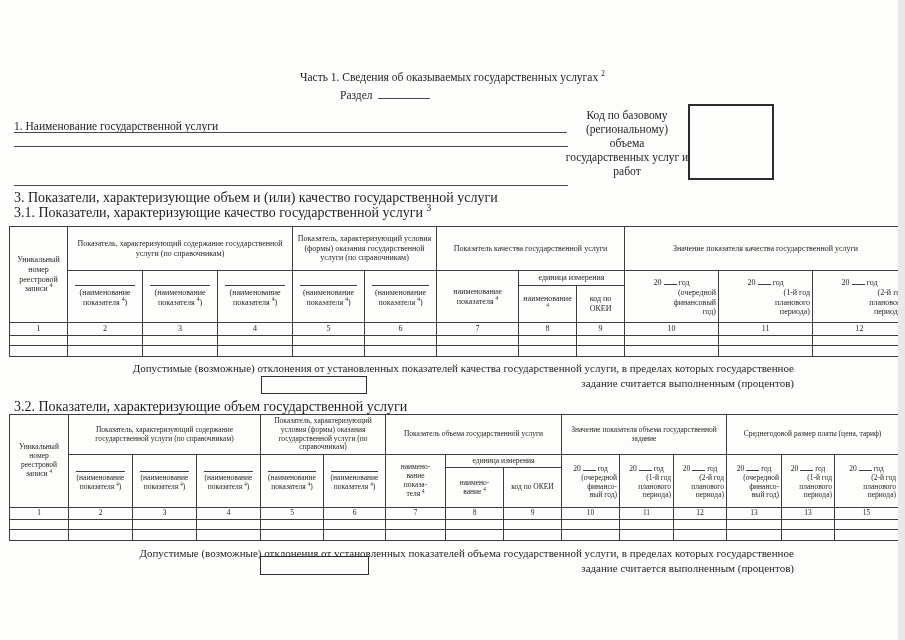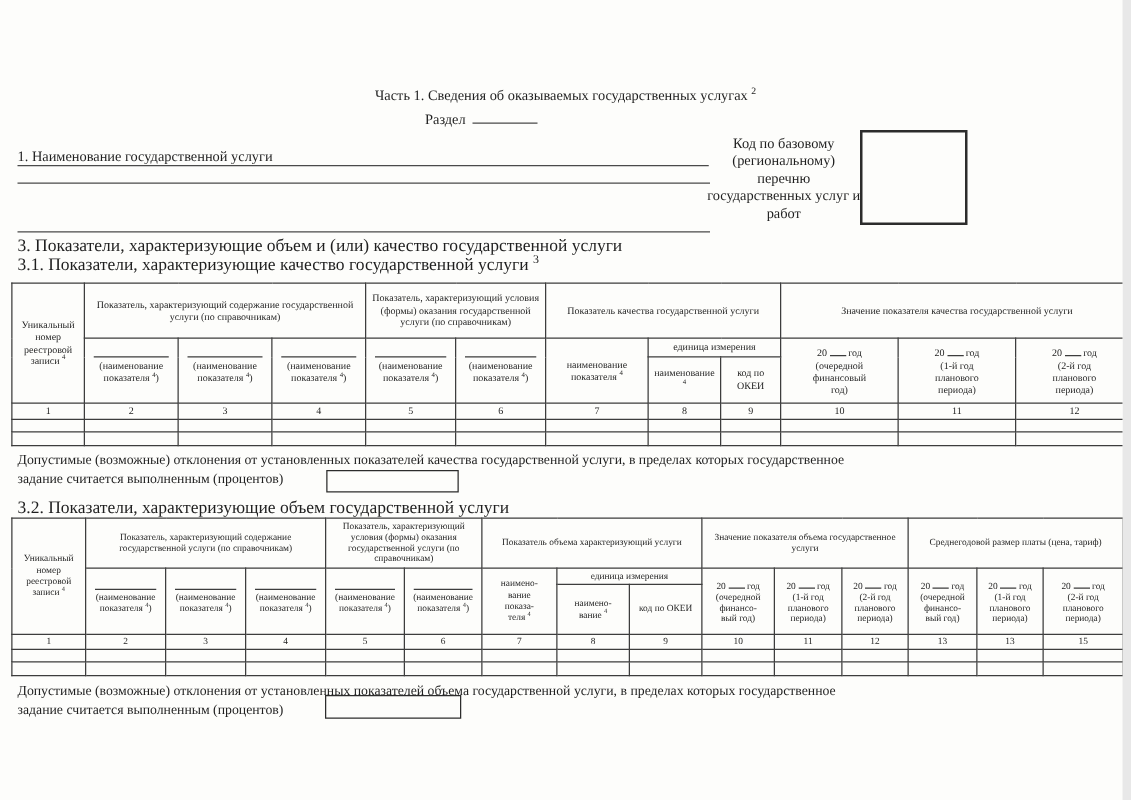--- a/index.html
+++ b/index.html
@@ -1,19 +1,19 @@
 <!DOCTYPE html>
 <html><head>
 <meta charset="utf-8">
 <style>
   html,body{margin:0;padding:0;background:#e8e8e8;}
   .page{position:relative;width:898px;height:640px;background:#fdfdfb;
         font-family:"Liberation Serif","DejaVu Serif",serif;color:#1f1f1f;overflow:hidden;}
   .abs{position:absolute;}
-  .pre{white-space:pre-line;}
+  .pre{white-space:pre-line;text-align:right;}
   sup{font-size:0.68em;line-height:0;}
 
   .title{top:71px;left:0;width:905px;text-align:center;font-size:11.5px;}
   .razdel{top:87px;left:340px;font-size:11.5px;}
   .razdel .blank{display:inline-block;width:52px;height:11px;border-bottom:1px solid #4a4a4a;margin-left:5px;}
 
   .code-label{top:108px;left:562px;width:130px;text-align:center;font-size:11.5px;line-height:1.22;}
   .code-box{top:104px;left:688px;width:82px;height:72px;border:2px solid #2c2c2c;background:#fdfdfb;}
 
   .fline{left:14px;width:553px;display:flex;font-size:11.5px;flex-direction:column;}
@@ -42,21 +42,21 @@
 </head>
 <body>
 
 <div class="page">
 
   <div class="abs title"><span>Часть 1. Сведения об оказываемых государственных услугах </span><sup>2</sup></div>
   <div class="abs razdel"><span>Раздел</span><span class="blank"></span></div>
 
   <div class="abs code-label pre">Код по базовому
 (региональному)
-перечню
+объема
 государственных услуг и
 работ</div>
   <div class="abs code-box"></div>
 
   <div class="abs fline" style="top:120px;">
     <span class="lbl">1. Наименование государственной услуги</span>
     <span class="fill"></span>
   </div>
   <div class="abs uline" style="top:138px;"></div>
 
@@ -201,22 +201,22 @@
         <col style="width:53px">
       <col style="width:55px">
         <col style="width:53px">
         <col style="width:64px">
     </colgroup>
     <tbody>
         <tr style="height:40px">
       <td rowspan="3"><span>Уникальный номер реестровой записи </span><sup>4</sup></td>
       <td colspan="3">Показатель, характеризующий содержание государственной услуги (по справочникам)</td>
       <td colspan="2">Показатель, характеризующий условия (формы) оказания государственной услуги (по справочникам)</td>
-      <td colspan="3">Показатель объема характеризующий услуги</td>
-      <td colspan="3">Значение показателя объема государственное услуги</td>
+      <td colspan="3">Показатель объема государственной услуги</td>
+      <td colspan="3">Значение показателя объема государственной задание</td>
       <td colspan="3">Среднегодовой размер платы (цена, тариф)</td>
     </tr>
     <tr style="height:13px">
       <td rowspan="2" class="vb">
             <div class="wline"></div>
             <div><span>(наименование показателя </span><sup>4</sup><span>)</span></div>
           </td>
       <td rowspan="2" class="vb">
             <div class="wline"></div>
             <div><span>(наименование показателя </span><sup>4</sup><span>)</span></div>

